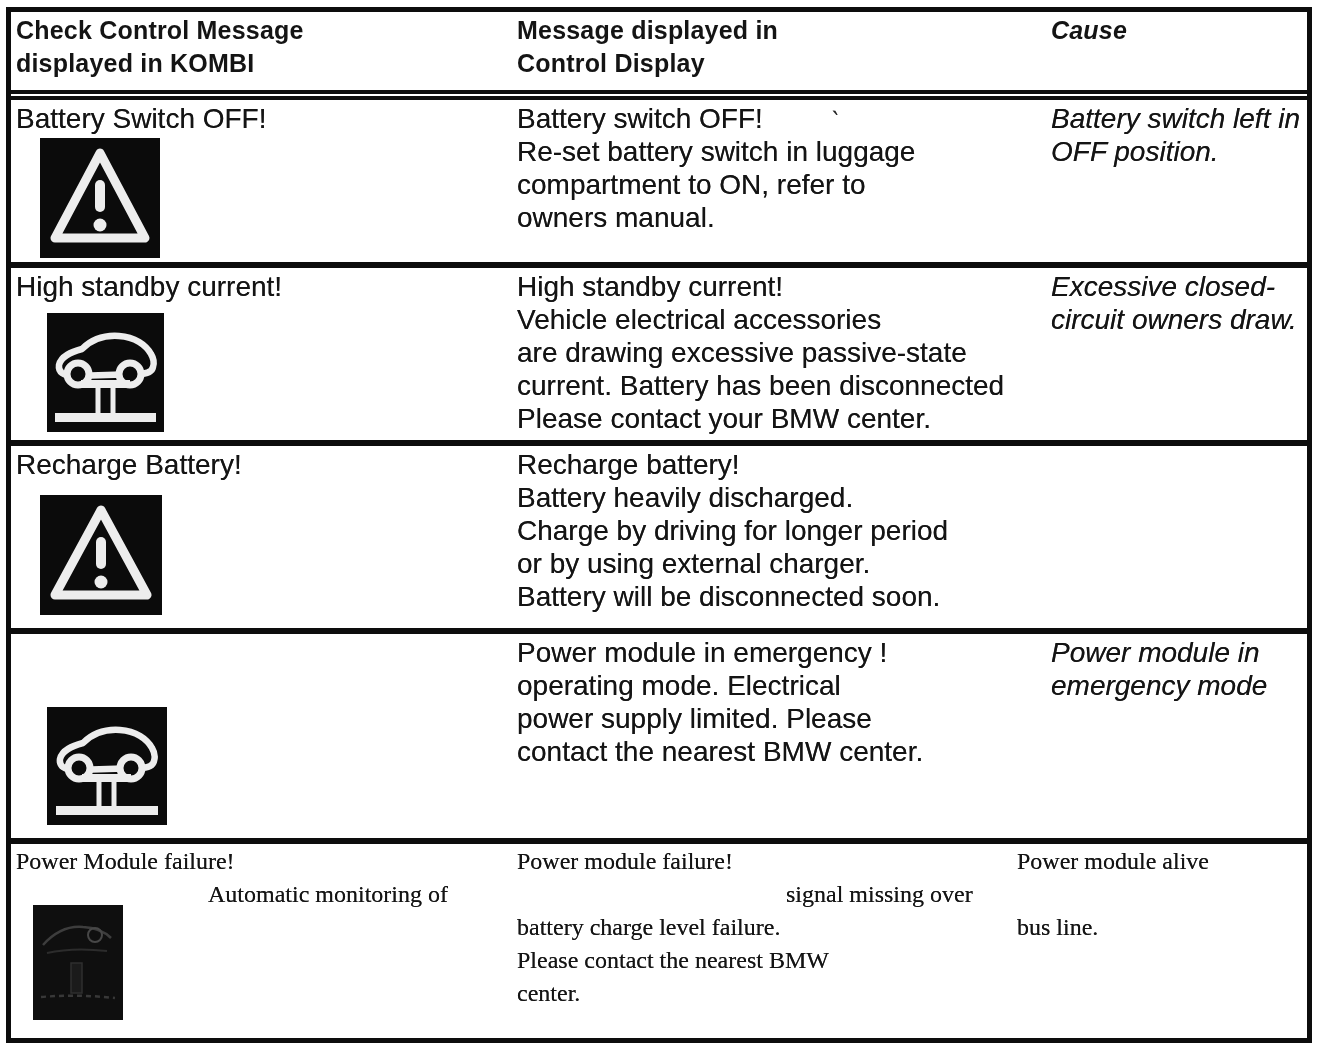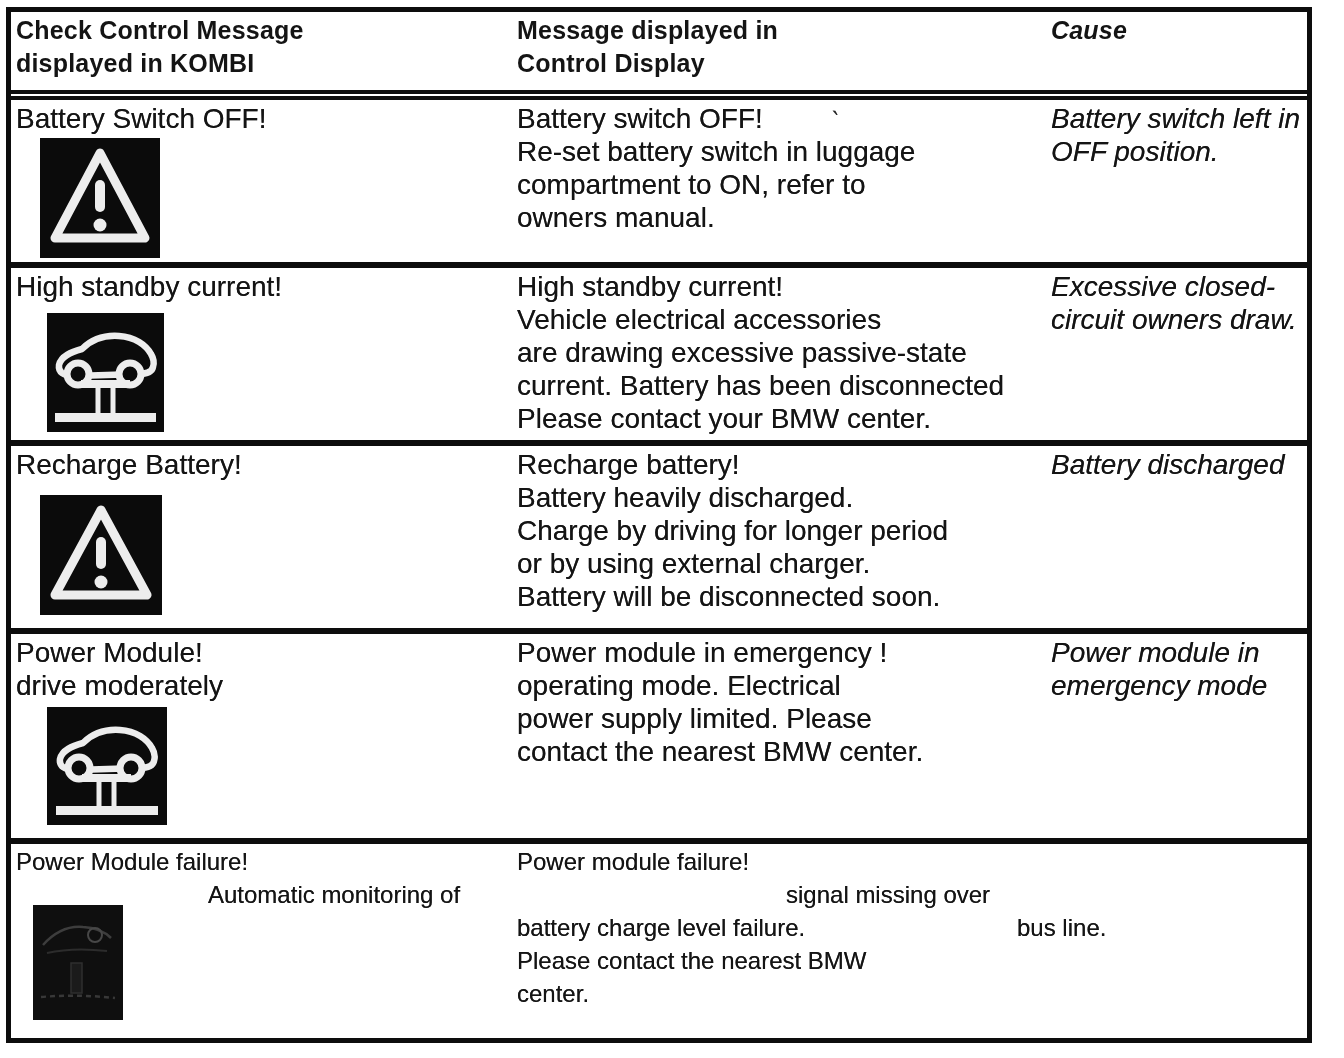--- a/index.html
+++ b/index.html
@@ -8,21 +8,21 @@
     font-family:"Liberation Sans","DejaVu Sans",sans-serif;color:#141414;overflow:hidden;padding-left:12px;
   }
   .frame{
     position:absolute;left:6px;top:7px;width:1306px;height:1036px;
     border:5px solid #0d0d0d;box-sizing:border-box;background:#ffffff;
   }
   .t-header{position:relative;height:78px;border-bottom:4px solid #0d0d0d;}
   .sep{height:4px;background:#0d0d0d;margin-top:2px;}
   .row{position:relative;border-bottom:6px solid #0d0d0d;}
   .r1{height:162px}.r2{height:172px}.r3{height:182px}.r4{height:204px}
-  .r5{height:188px;border-bottom:none;}
+  .r5{height:188px;border-bottom:none;font-family:Liberation Serif, serif;}
   .hc{position:absolute;top:2px;font-weight:700;font-size:25px;line-height:33px;white-space:pre-line;letter-spacing:.2px;}
   .cell{position:absolute;top:2px;font-size:28px;line-height:33px;white-space:pre-line;text-shadow:0 0 .4px rgba(10,10,10,.75);}
   .c1{left:5px;width:492px;}
   .c2{left:506px;width:498px;}
   .c3{left:1040px;width:294px;font-style:italic;}
   .abs{position:absolute;font-size:24px;line-height:33px;white-space:pre-line;text-shadow:0 0 .4px rgba(10,10,10,.75);}
   .icon{position:absolute;display:block;}
   .artifact{position:absolute;left:819px;top:6px;font-size:26px;color:#222;transform:rotate(8deg);}
 </style>
 </head>
@@ -83,26 +83,23 @@
         <rect width="122" height="120" fill="#0b0b0b"></rect>
         <path d="M61 15 L107 100 L15 100 Z" fill="none" stroke="#ededed" stroke-width="9" stroke-linejoin="round"></path>
         <rect x="56" y="42" width="10" height="32" rx="5" fill="#ededed"></rect>
         <circle cx="61" cy="87" r="6.5" fill="#ededed"></circle>
       </svg>
       <div class="cell c2">Recharge battery!
 Battery heavily discharged.
 Charge by driving for longer period
 or by using external charger.
 Battery will be disconnected soon.</div>
-      <div class="cell c3">Battery discharged</div>
     </div>
 
     <div class="row r4">
-      <div class="cell c1">Power Module!
-drive moderately</div>
       <svg class="icon" style="left:36px;top:73px" width="120" height="118" viewBox="0 0 120 118">
         <rect width="120" height="118" fill="#0b0b0b"></rect>
         <path d="M13 52 C15 43 25 39 36 36 C46 26 59 22 73 23 C89 24 100 32 105 41 C108 46 108 51 107 54 C106 59 100 61 92 61 L29 63 C17 63 12 59 13 52 Z" fill="none" stroke="#ededed" stroke-width="6.5" stroke-linejoin="round"></path>
         <circle cx="32" cy="61" r="11" fill="#0b0b0b" stroke="#ededed" stroke-width="7"></circle>
         <circle cx="84" cy="61" r="11" fill="#0b0b0b" stroke="#ededed" stroke-width="7"></circle>
         <rect x="52" y="72" width="15" height="31" fill="#0b0b0b" stroke="#ededed" stroke-width="5"></rect>
         <rect x="35" y="67" width="49" height="8" fill="#ededed"></rect>
         <rect x="9" y="99" width="102" height="9" fill="#ededed"></rect>
       </svg>
       <div class="cell c3">Power module in
@@ -122,17 +119,18 @@
         <path d="M14 48 Q40 42 74 46" fill="none" stroke="#2c2c2c" stroke-width="2"></path>
         <rect x="38" y="58" width="11" height="30" fill="#1b1b1b" stroke="#2f2f2f" stroke-width="1.5"></rect>
         <path d="M8 92 Q45 89 82 93" fill="none" stroke="#383838" stroke-width="2.5" stroke-dasharray="5 4"></path>
       </svg>
       <div class="abs" style="left:506px;top:1px">Power module failure!</div>
       <div class="abs" style="left:197px;top:34px">Automatic monitoring of</div>
       <div class="abs" style="left:775px;top:34px">signal missing over</div>
       <div class="abs" style="left:506px;top:67px;width:498px">battery charge level failure.
 Please contact the nearest BMW
 center.</div>
+      <div class="abs" style="left:1006px;top:1px">Power module alive</div>
       <div class="abs" style="left:1006px;top:67px">bus line.</div>
     </div>
 
   </div>
 </div>
 
 </body></html>

